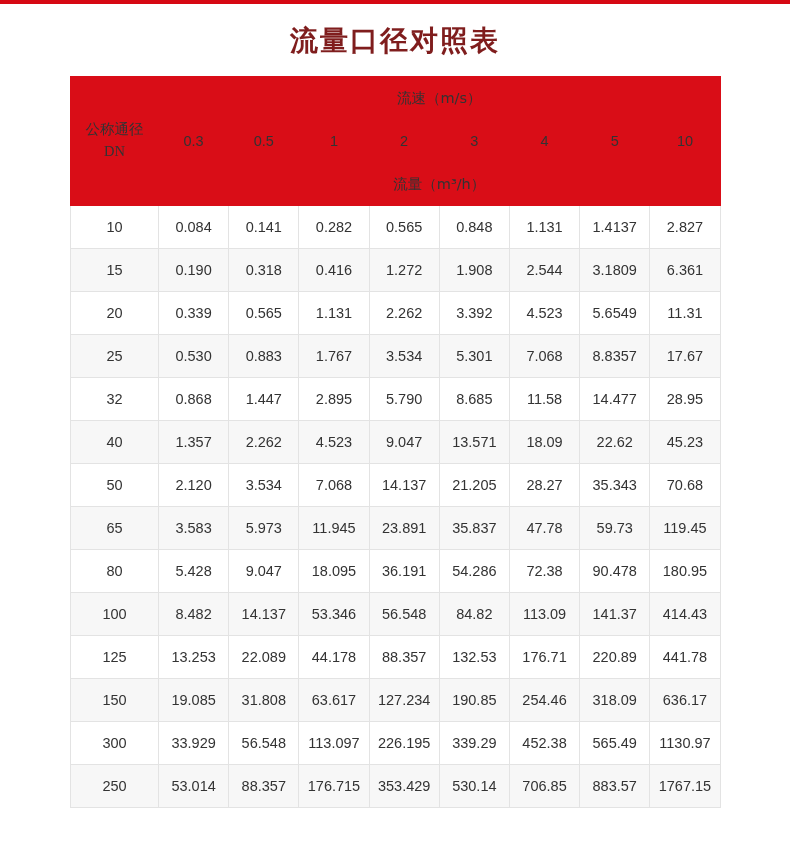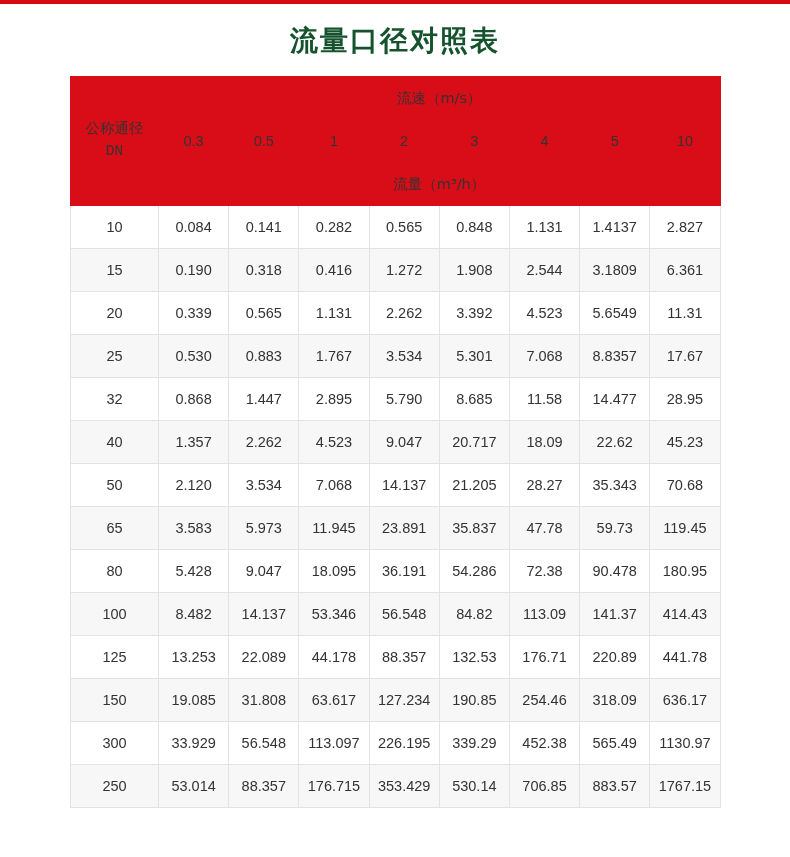--- a/index.html
+++ b/index.html
@@ -15,21 +15,21 @@
   }
   .top-rule {
     height: 4px;
     background: #d60813;
     width: 100%;
   }
   .page-title {
     text-align: center;
     font-size: 28px;
     font-weight: bold;
-    color: #14532d;
+    color: #7f1d1d;
     letter-spacing: 2px;
     margin: 18px 0 16px 0;
     font-family: "DejaVu Sans", "Liberation Sans", sans-serif;
   }
   .table-wrap {
     width: 650px;
     margin: 0 auto;
   }
   table.flow-table {
     border-collapse: collapse;
@@ -54,21 +54,21 @@
     font-size: 15px;
     margin-top: 12px;
   }
   .hdr-dn {
     background: #d90d17;
     color: #ffffff;
     border: 1px solid #d90d17 !important;
     font-weight: bold;
     font-size: 15px;
     line-height: 1.5;
-    font-family: Liberation Mono, monospace;
+    font-family: Liberation Serif, serif;
   }
   .hdr-span {
     height: 36px;
     font-size: 15px;
     font-family: "DejaVu Sans", "Liberation Sans", sans-serif;
   }
   .hdr-num {
     height: 44px;
     font-size: 15px;
   }
@@ -182,21 +182,21 @@
           <td>11.58</td>
           <td>14.477</td>
           <td>28.95</td>
         </tr>
         <tr class="row-even">
           <td class="dn-cell">40</td>
           <td>1.357</td>
           <td>2.262</td>
           <td>4.523</td>
           <td>9.047</td>
-          <td>20.717</td>
+          <td>13.571</td>
           <td>18.09</td>
           <td>22.62</td>
           <td>45.23</td>
         </tr>
         <tr class="row-odd">
           <td class="dn-cell">50</td>
           <td>2.120</td>
           <td>3.534</td>
           <td>7.068</td>
           <td>14.137</td>

